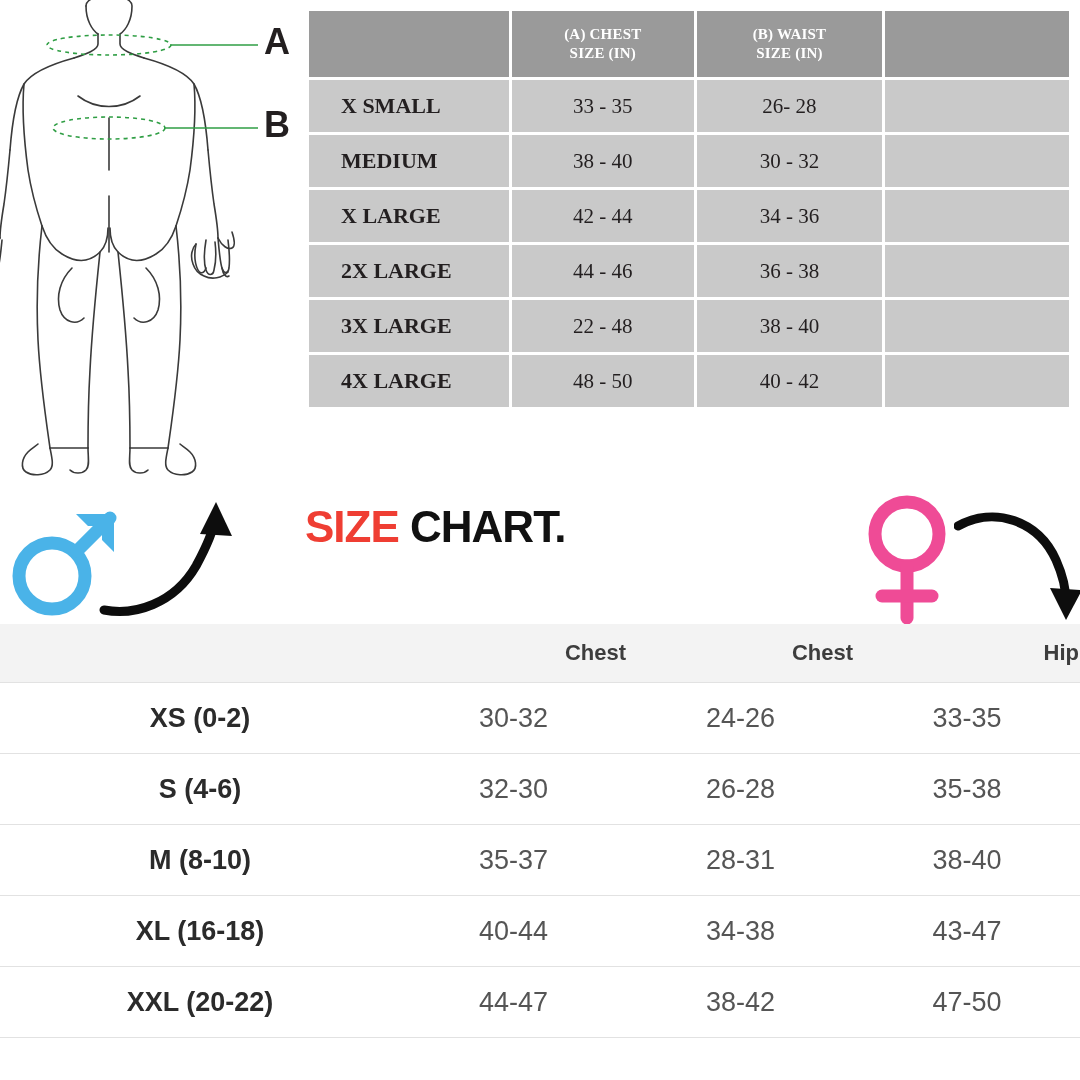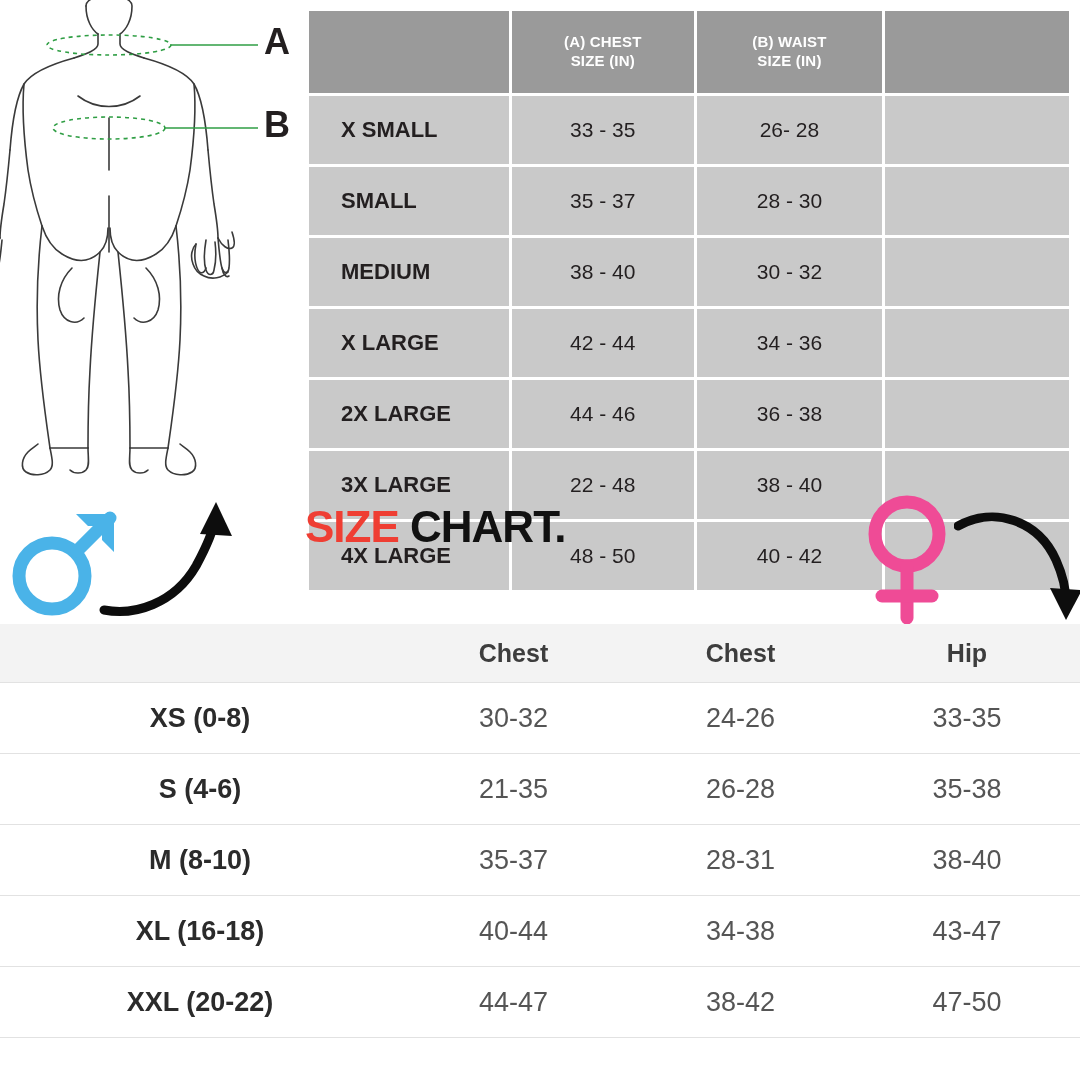--- a/index.html
+++ b/index.html
@@ -49,25 +49,25 @@
     position: absolute;
     left: 306px;
     top: 8px;
     width: 766px;
     border-collapse: separate;
     border-spacing: 3px;
     table-layout: fixed;
   }
   .men-table th, .men-table td {
     background: #c9c9c9;
-    padding: 8px;
+    padding: 0;
     margin: 0;
     text-align: center;
     vertical-align: middle;
-    font-family: Liberation Sans, sans-serif;
+    font-family: Liberation Serif, serif;
   }
   .men-table thead th {
     height: 66px;
     background: #9a9a9a;
     color: #ffffff;
     font-size: 15px;
     font-weight: 700;
     letter-spacing: .2px;
     line-height: 1.25;
   }
@@ -150,23 +150,24 @@
   }
   .women-table th, .women-table td {
     font-family: "Liberation Sans", sans-serif;
     text-align: center;
     vertical-align: middle;
     border-bottom: 1px solid #e2e2e2;
   }
   .women-table thead th {
     background: #f3f3f3;
     height: 56px;
-    font-size: 25px;
+    font-size: 22px;
     font-weight: 700;
     color: #3d3d3d;
+    text-align: right;
   }
   .women-table thead th.corner { background: #f3f3f3; }
   .women-table tbody td {
     height: 68px;
     font-size: 27px;
     color: #555555;
     background: #ffffff;
   }
   .women-table tbody td.w-size {
     font-weight: 700;
@@ -266,26 +267,20 @@
       </tr>
     </thead>
     <tbody>
       <tr>
         <td class="size-label">X SMALL</td>
         <td>33 - 35</td>
         <td>26- 28</td>
         <td class="filler"></td>
       </tr>
       <tr>
-        <td class="size-label">SMALL</td>
-        <td>35 - 37</td>
-        <td>28 - 30</td>
-        <td class="filler"></td>
-      </tr>
-      <tr>
         <td class="size-label">MEDIUM</td>
         <td>38 - 40</td>
         <td>30 - 32</td>
         <td class="filler"></td>
       </tr>
       <tr>
         <td class="size-label">X LARGE</td>
         <td>42 - 44</td>
         <td>34 - 36</td>
         <td class="filler"></td>
@@ -355,28 +350,28 @@
   <thead>
     <tr>
       <th class="corner"></th>
       <th>Chest</th>
       <th>Chest</th>
       <th>Hip</th>
     </tr>
   </thead>
   <tbody>
     <tr>
-      <td class="w-size">XS (0-8)</td>
+      <td class="w-size">XS (0-2)</td>
       <td>30-32</td>
       <td>24-26</td>
       <td>33-35</td>
     </tr>
     <tr>
       <td class="w-size">S (4-6)</td>
-      <td>21-35</td>
+      <td>32-30</td>
       <td>26-28</td>
       <td>35-38</td>
     </tr>
     <tr>
       <td class="w-size">M (8-10)</td>
       <td>35-37</td>
       <td>28-31</td>
       <td>38-40</td>
     </tr>
     <tr>

